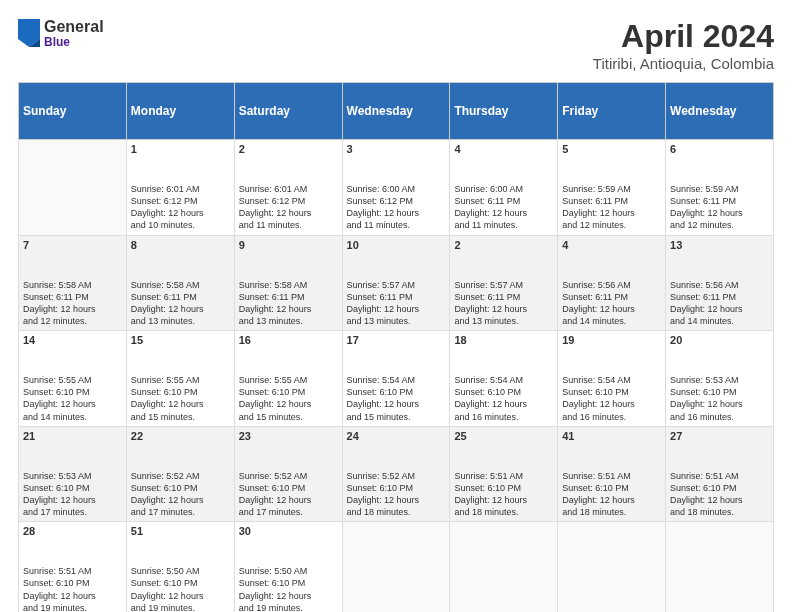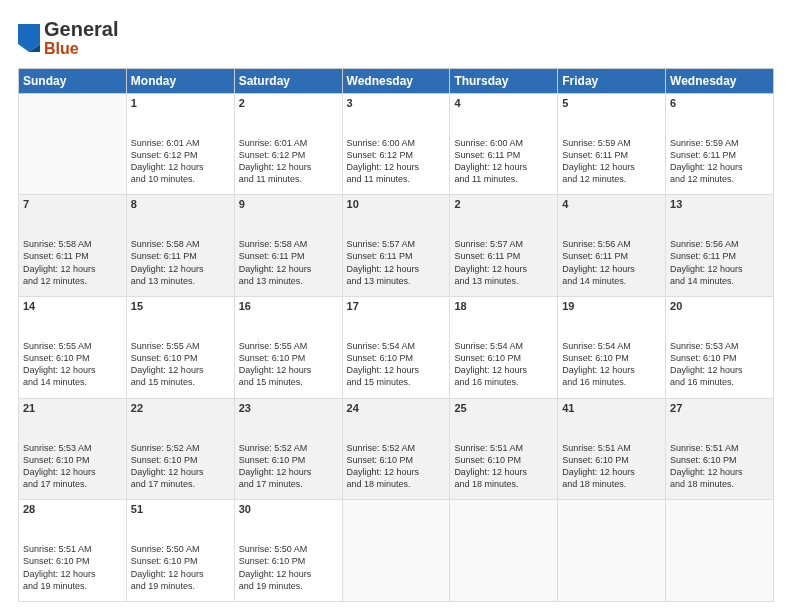--- a/index.html
+++ b/index.html
@@ -26,28 +26,28 @@
     .logo {
       display: flex;
       align-items: center;
     }
     .logo-text {
       display: flex;
       flex-direction: column;
       line-height: 1.1;
     }
     .logo-general {
-      font-size: 20px;
+      font-size: 16px;
       font-weight: bold;
       color: #333;
     }
     .logo-blue {
-      font-size: 16px;
-      font-weight: bold;
-      color: #c2410c;
+      font-size: 12px;
+      font-weight: bold;
+      color: #4c1d95;
     }
     .logo-icon {
       width: 22px;
       height: 28px;
       margin-right: 4px;
       position: relative;
     }
     .title-block {
       text-align: right;
     }
@@ -63,21 +63,21 @@
     .calendar-table {
       width: 100%;
       border-collapse: collapse;
       flex: 1;
     }
     .calendar-table thead tr th {
       background-color: #2d6db5;
       color: #fff;
       font-size: 12px;
       font-weight: bold;
-      padding: 5px 4px;
+      padding: 21px 4px;
       text-align: left;
       border: 1px solid #ccc;
     }
     .calendar-table tbody tr td {
       vertical-align: top;
       border: 1px solid #ddd;
       padding: 3px 4px;
       font-size: 9.5px;
       color: #333;
       width: 14.28%;
@@ -110,20 +110,24 @@
     <div class="logo">
       <svg class="logo-icon" width="22" height="28" viewBox="0 0 22 28">
         <polygon points="0,0 22,0 22,20 11,28 0,20" fill="#1a6bbf"></polygon>
         <polygon points="11,28 22,20 22,28" fill="#0d4a8a"></polygon>
       </svg>
       <div class="logo-text">
         <span class="logo-general">General</span>
         <span class="logo-blue">Blue</span>
       </div>
     </div>
+    <div class="title-block">
+      <div class="month-title">April 2024</div>
+      <div class="location">Titiribi, Antioquia, Colombia</div>
+    </div>
   </div>
 
   <table class="calendar-table">
     <thead>
       <tr>
       <th>Sunday</th>
           <th>Monday</th>
           <th>Saturday</th>
           <th>Wednesday</th>
           <th>Thursday</th>

